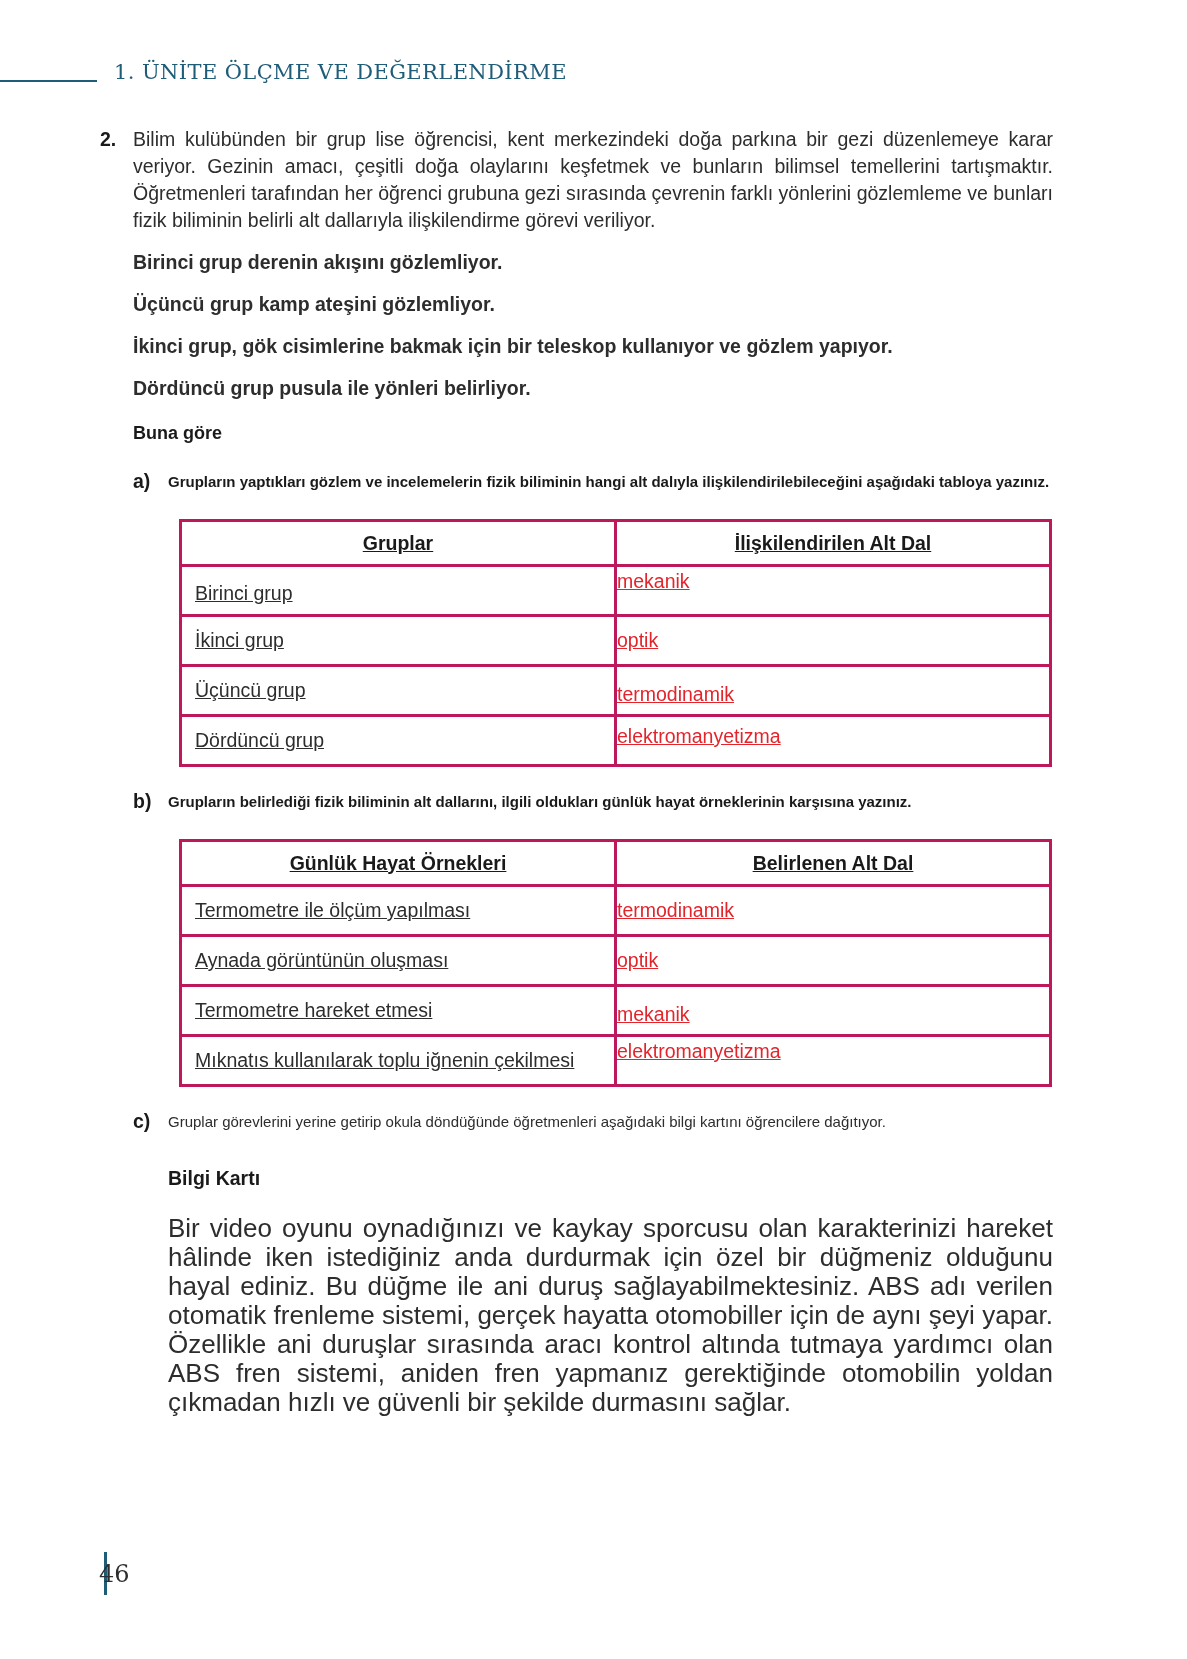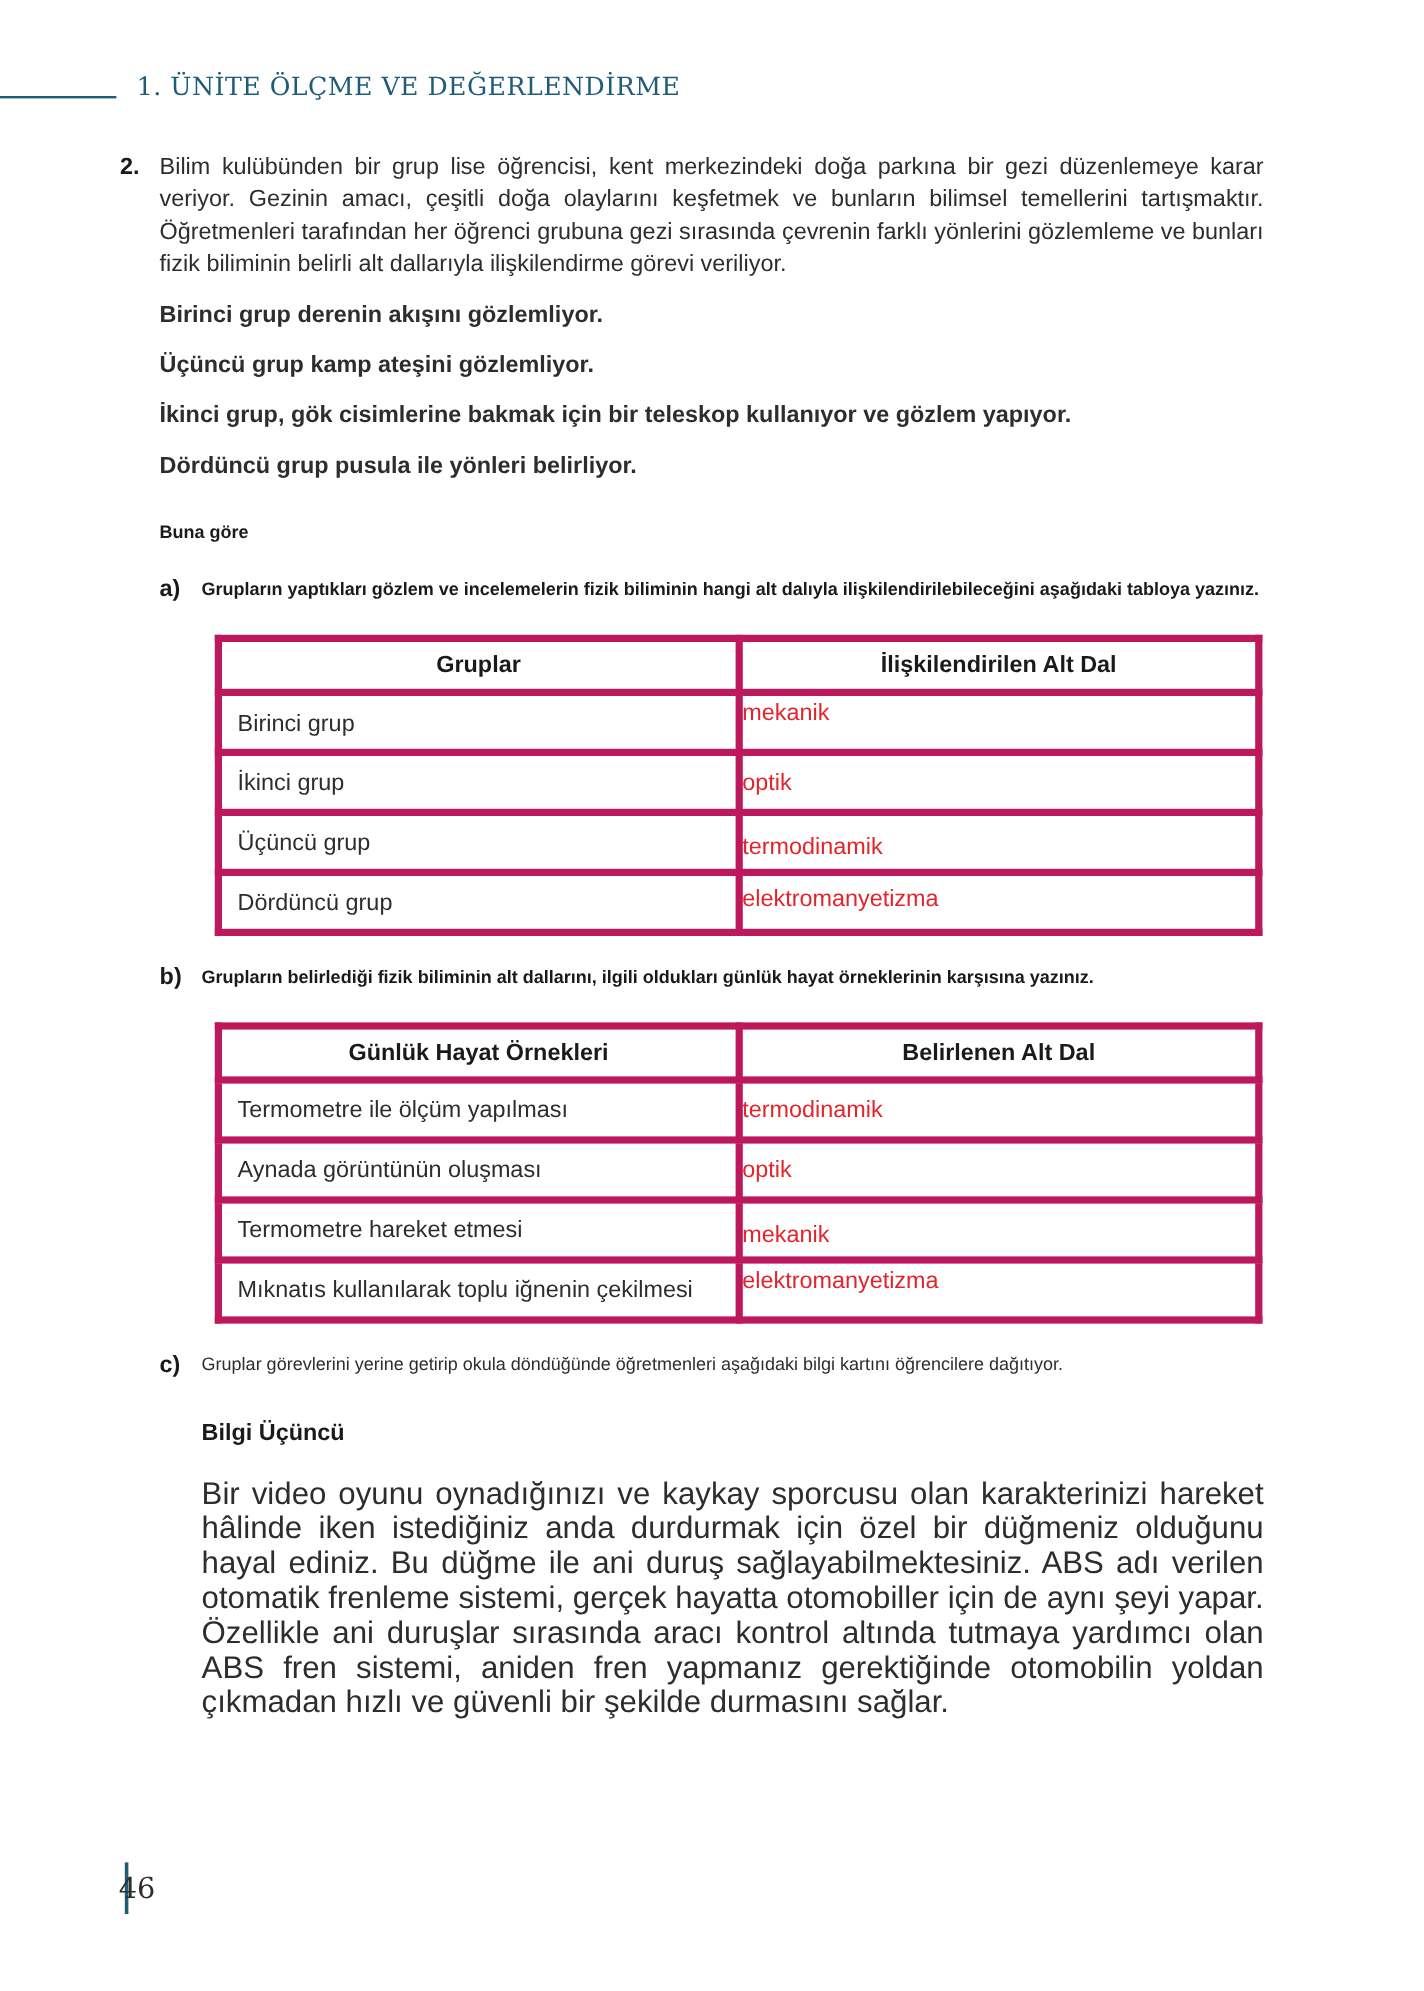--- a/index.html
+++ b/index.html
@@ -31,41 +31,42 @@
   .q-num {
     width:33px; flex:0 0 33px;
     font-weight:bold; font-size:19.5px; line-height:27px; color:#1a1a1a;
   }
   .q-body { flex:1; width:920px; }
   .intro {
     font-size:19.5px; line-height:27px;
     text-align:justify;
   }
   .obs { font-size:19.5px; line-height:27px; margin-top:15px;font-weight:bold; }
-  .lead { font-weight:bold; color:#1a1a1a; font-size:15px; line-height:27px; margin-top:28px; }
+  .lead { font-weight:bold; color:#1a1a1a; font-size:18px; line-height:27px; margin-top:18px; }
   .part { display:flex; margin-top:19px; }
   .part-label {
     width:35px; flex:0 0 35px;
     font-weight:bold; color:#1a1a1a; font-size:19.5px; line-height:31px;
   }
   .part-text {
     flex:1; font-size:15px; line-height:31px; text-align:justify;
   }
   .part-text.bold { font-weight:bold; color:#1a1a1a; }
   
   table.answers {
     border-collapse:collapse;
     margin:22px 0 0 46px;
     width:873px;
     table-layout:fixed;
     border:2px solid #2f2f2f;
   }
   table.answers th, table.answers td {
-    border:6px solid #be185d;
+    border:3px solid #be185d;
     font-size:19.5px;
+    text-decoration:underline;
   }
   table.answers th {
     height:45px; font-weight:bold; color:#1a1a1a; text-align:center; vertical-align:middle;
   }
   table.answers td { height:50px; }
   td.item-cell { padding-left:13px; vertical-align:middle; }
   td.answer-cell {
     text-align:left; padding-right:185px;
     color:#e3242b; vertical-align:middle;
   }
@@ -175,21 +176,21 @@
             <td class="answer-cell">elektromanyetizma</td>
           </tr>
         </tbody>
           </table>
 
         <div class="part">
           <span class="part-label">c)</span>
           <p class="part-text">Gruplar görevlerini yerine getirip okula döndüğünde öğretmenleri aşağıdaki bilgi kartını öğrencilere dağıtıyor.</p>
         </div>
 
-        <h3 class="card-title">Bilgi Üçüncü</h3>
+        <h3 class="card-title">Bilgi Kartı</h3>
         <p class="card-body">Bir video oyunu oynadığınızı ve kaykay sporcusu olan karakterinizi hareket hâlinde iken istediğiniz anda durdurmak için özel bir düğmeniz olduğunu hayal ediniz. Bu düğme ile ani duruş sağlayabilmektesiniz. ABS adı verilen otomatik frenleme sistemi, gerçek hayatta otomobiller için de aynı şeyi yapar. Özellikle ani duruşlar sırasında aracı kontrol altında tutmaya yardımcı olan ABS fren sistemi, aniden fren yapmanız gerektiğinde otomobilin yoldan çıkmadan hızlı ve güvenli bir şekilde durmasını sağlar.</p>
 
       </div>
     </div>
   </div>
 
   <span class="footer-bar"></span>
   <span class="page-number">46</span>
 
 </div>

